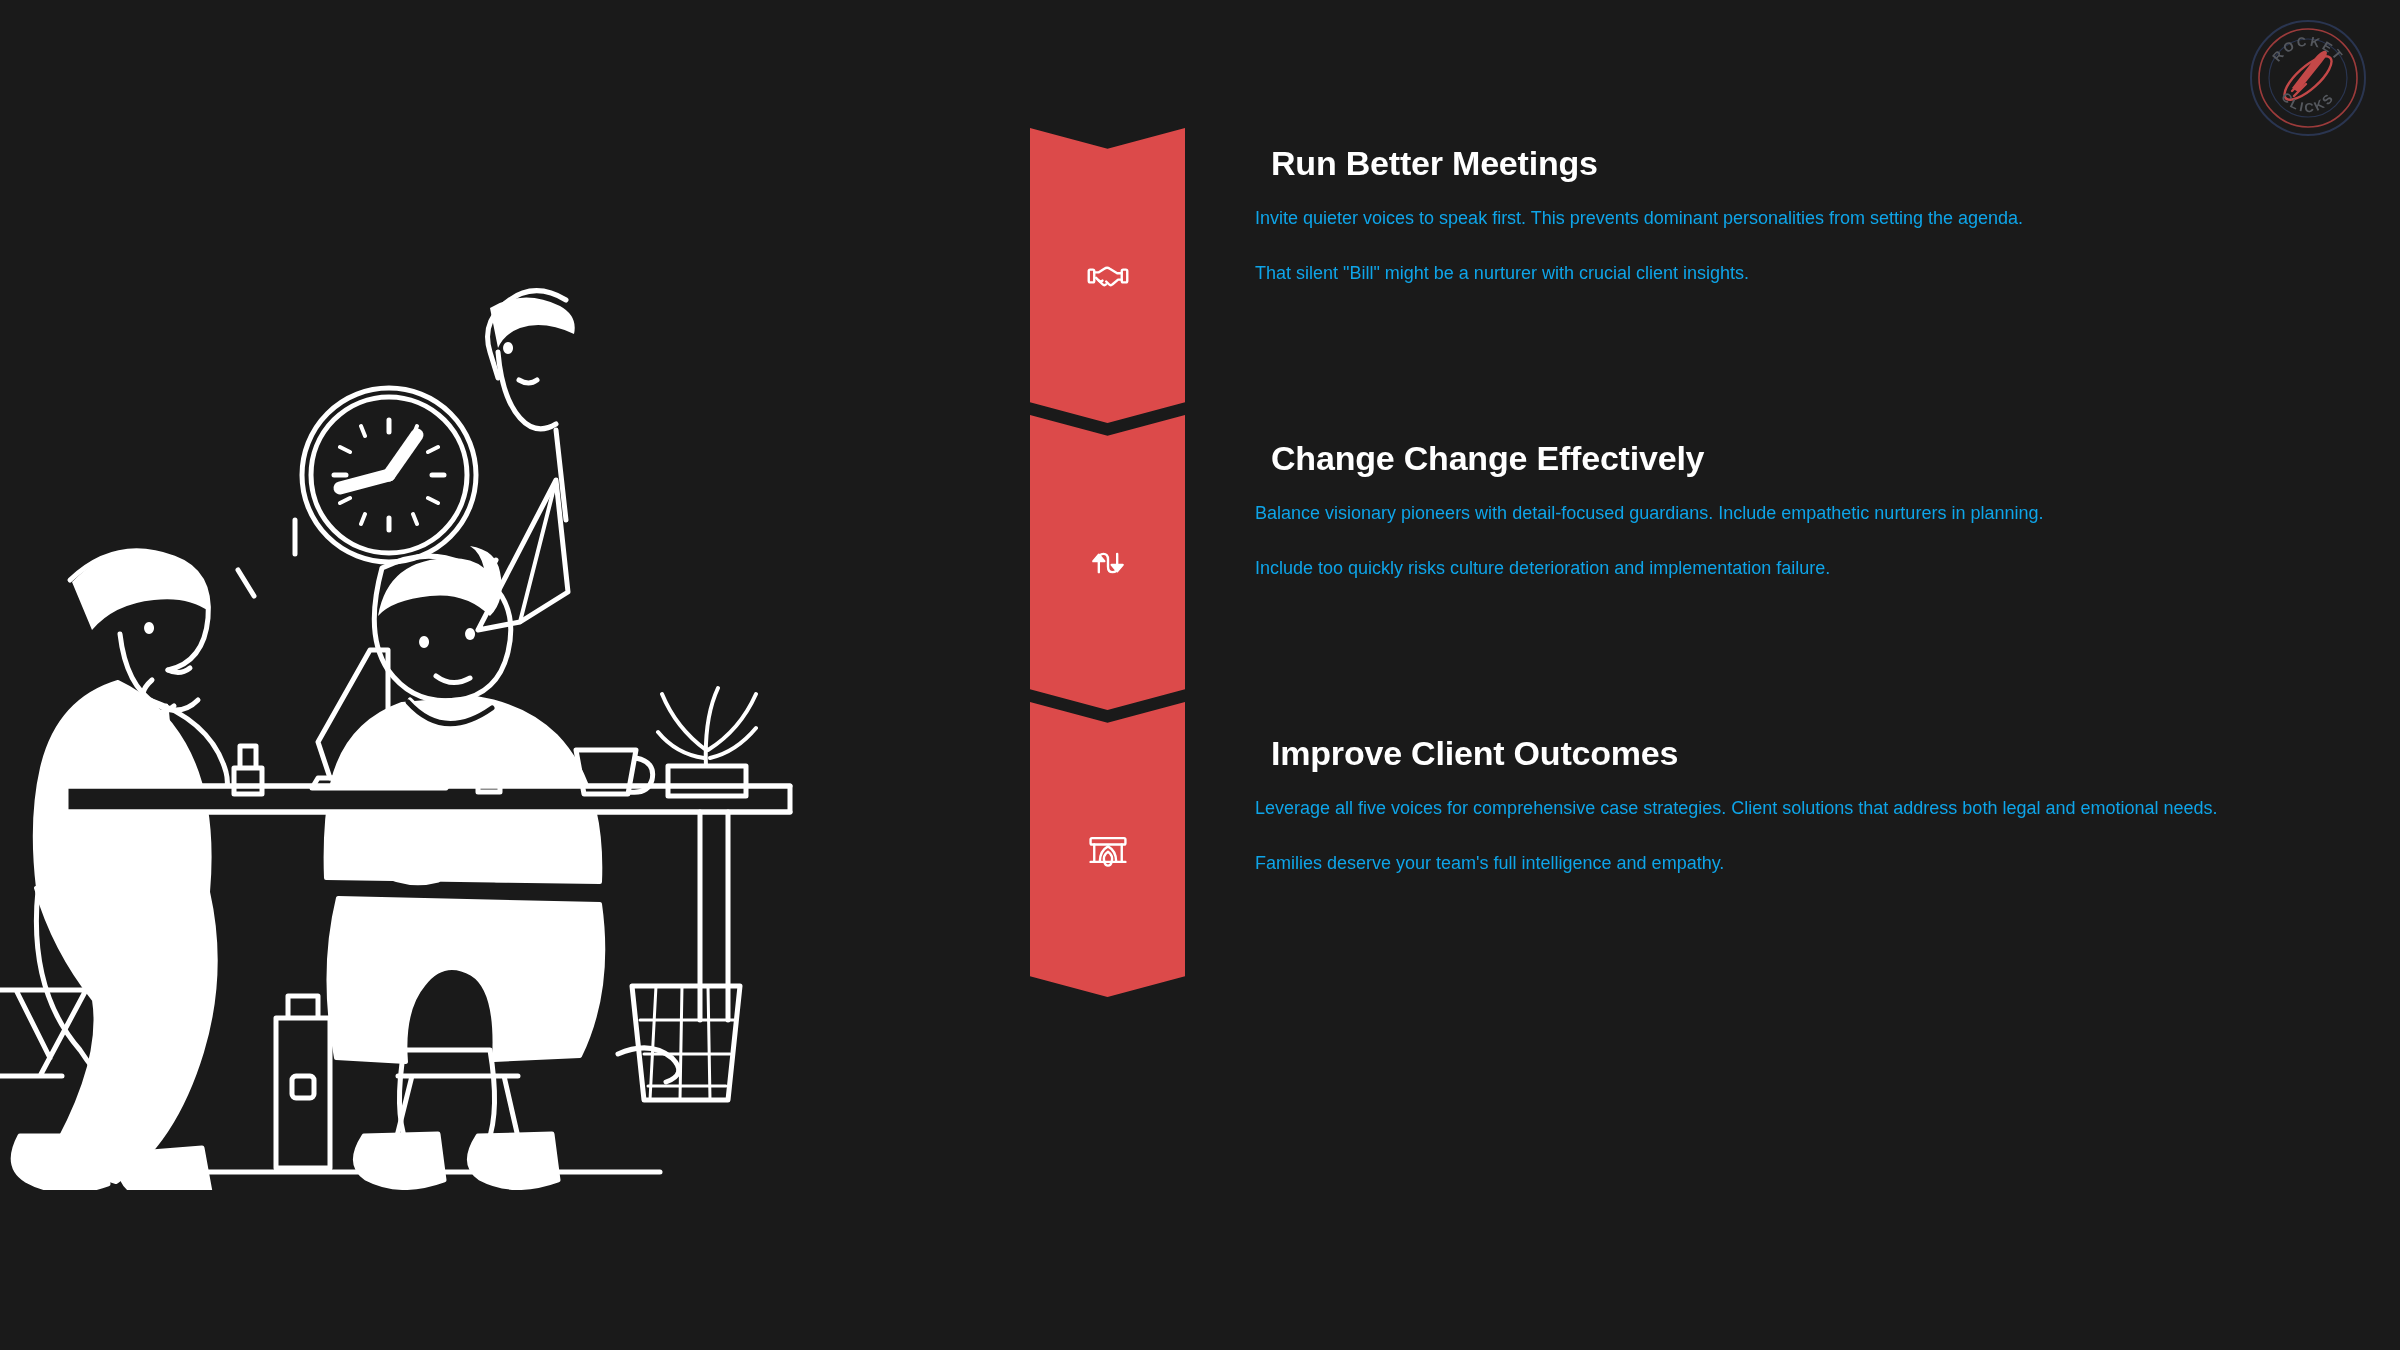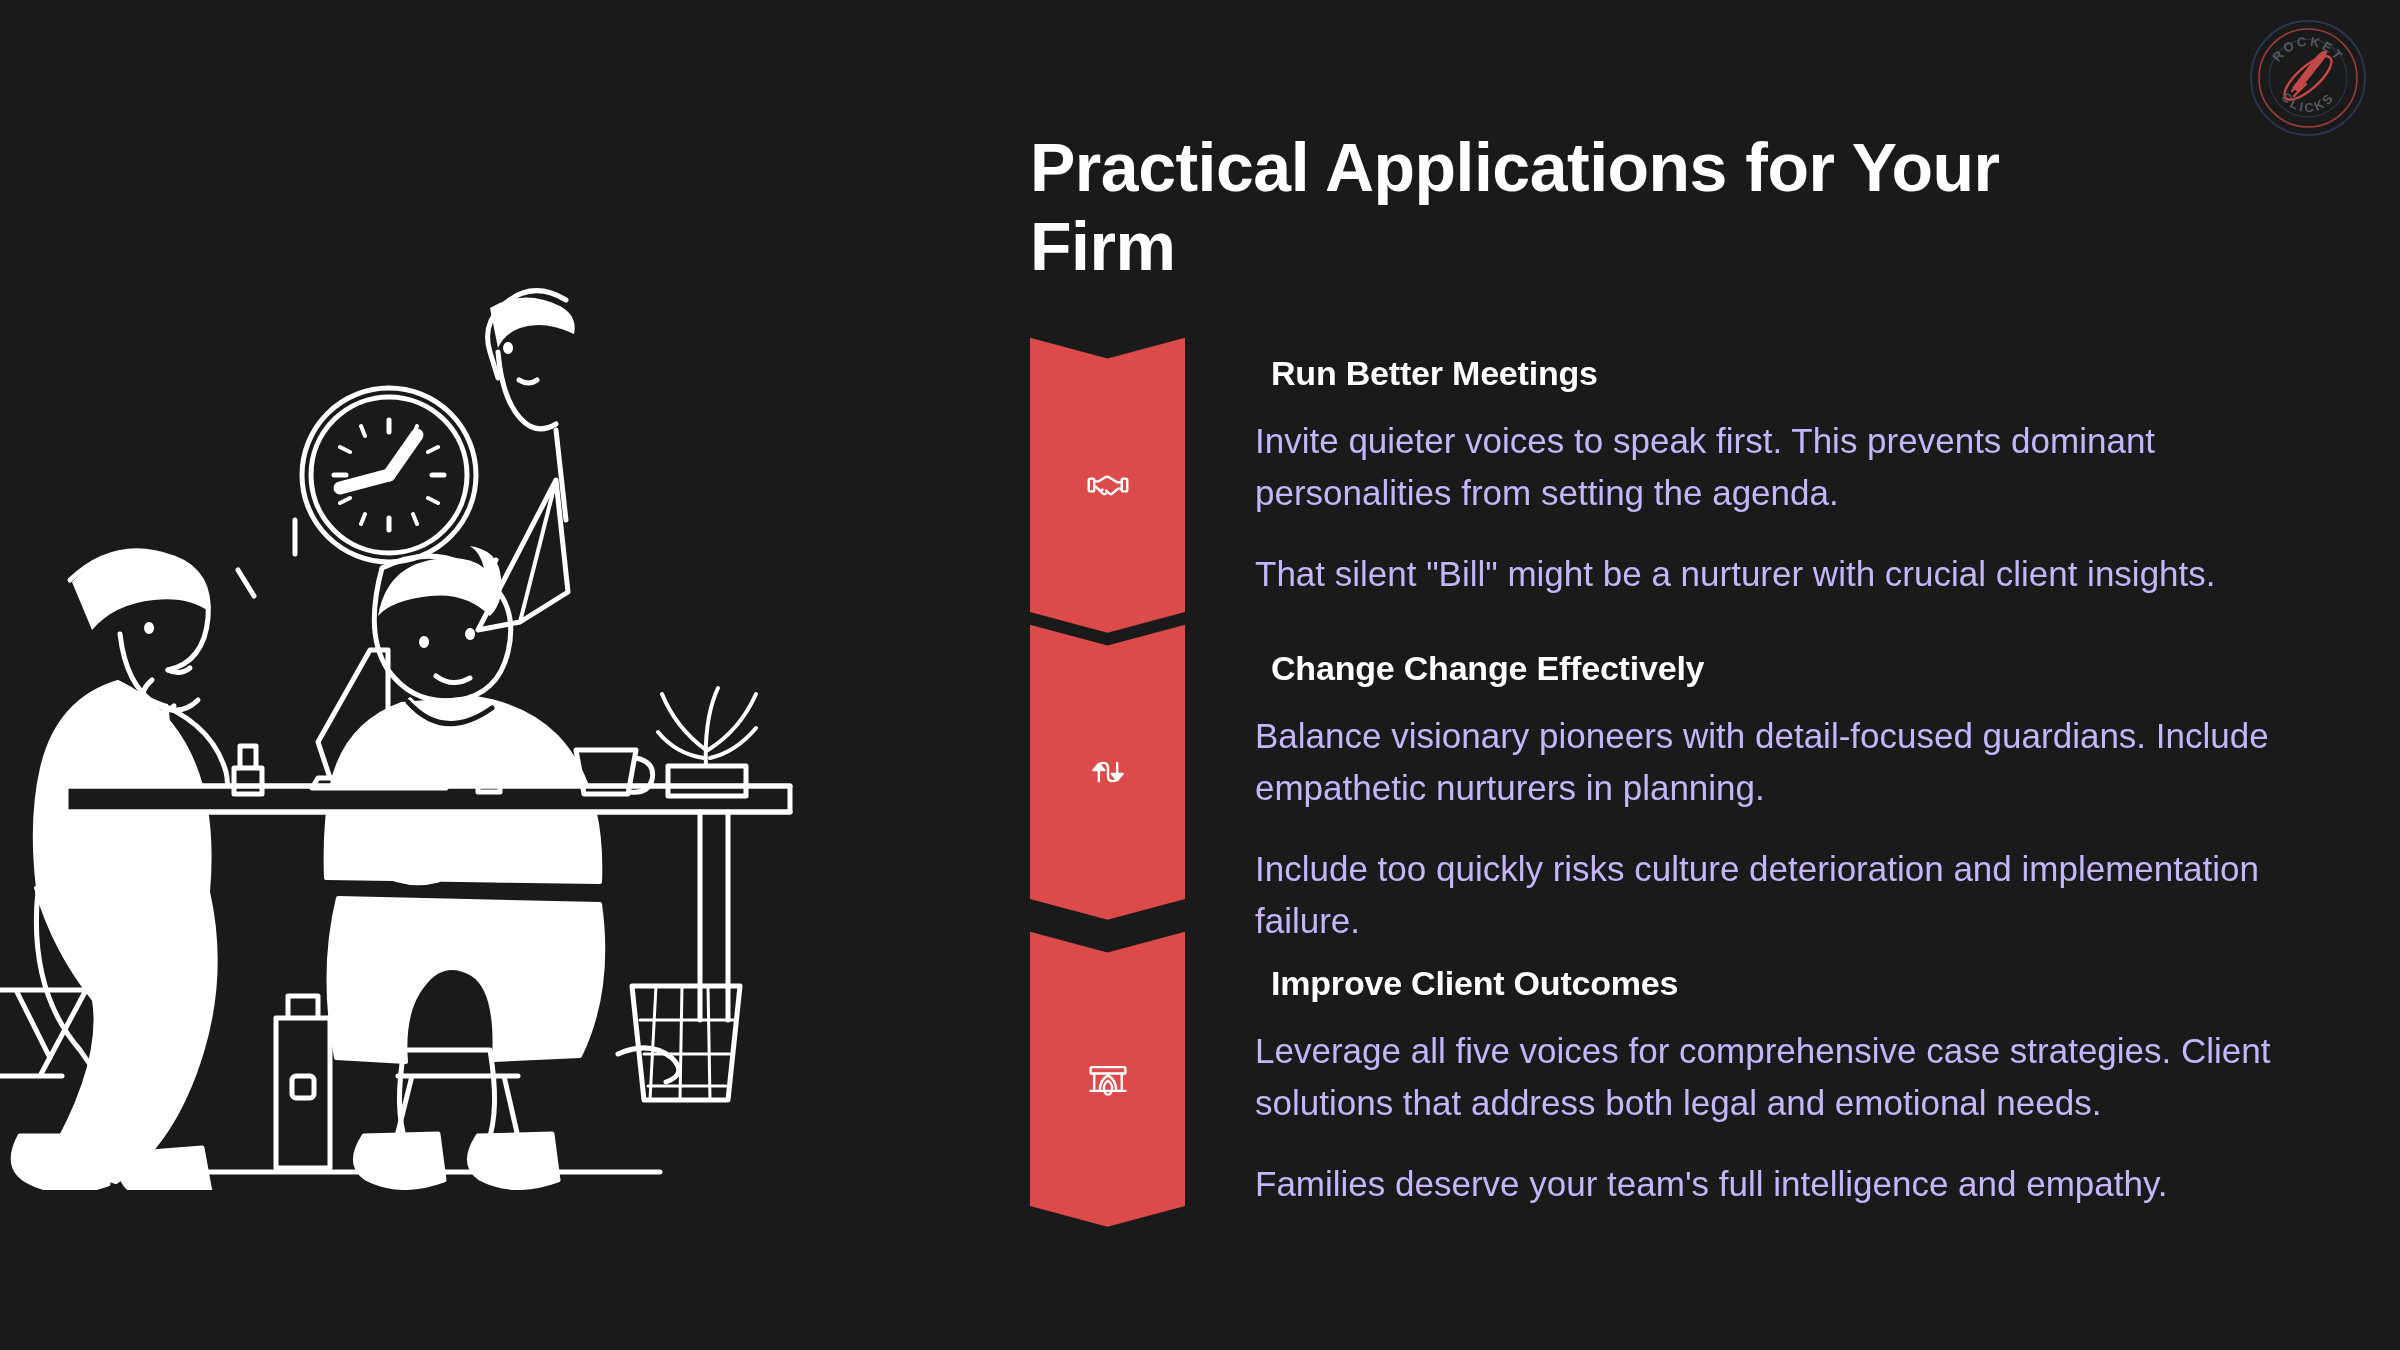--- a/index.html
+++ b/index.html
@@ -90,23 +90,23 @@
   .step-title {
     font-size:34px;
     font-weight:700;
     color:#ffffff;
     letter-spacing:-0.2px;
     margin-bottom:22px;
     margin-left:16px;
   }
 
   .step-para {
-    font-size:35px;
+    font-size:18px;
     line-height:1.5;
-    color:#c4b5fd;
+    color:#0ea5e9;
     max-width:1075px;
     font-weight:400;
   }
   .step-para + .step-para { margin-top:28px; }
 </style>
 </head>
 <body>
 
 <svg id="logo" viewBox="0 0 120 120">
   <circle cx="60" cy="60" r="57" fill="none" stroke="#2a3550" stroke-width="2"></circle>
@@ -241,21 +241,20 @@
       <path d="M288 788 v-22 h30 v22 M276 788 h54 v150 h-54 z" stroke-width="5"></path>
       <rect x="292" y="846" width="22" height="22" rx="4" stroke-width="5"></rect>
     </g>
 
     <path d="M178 942 H660" stroke-width="5"></path>
   </g>
 </svg>
 
 <div id="content">
 
-  <h1 id="page-title">Practical Applications for Your Firm</h1>
 
   <div id="steps">
 
     <div class="step">
       <div class="chev-col">
         <div class="chev">
           <svg class="chev-icon" viewBox="0 0 48 48" fill="none" stroke="#ffffff" stroke-width="2.6" stroke-linecap="round" stroke-linejoin="round">
             <rect x="3" y="17" width="6" height="14" rx="1.5"></rect>
             <rect x="39" y="17" width="6" height="14" rx="1.5"></rect>
             <path d="M9 20 h5 l6 -4 q3 -2 6 0 l8 5 h5"></path>

